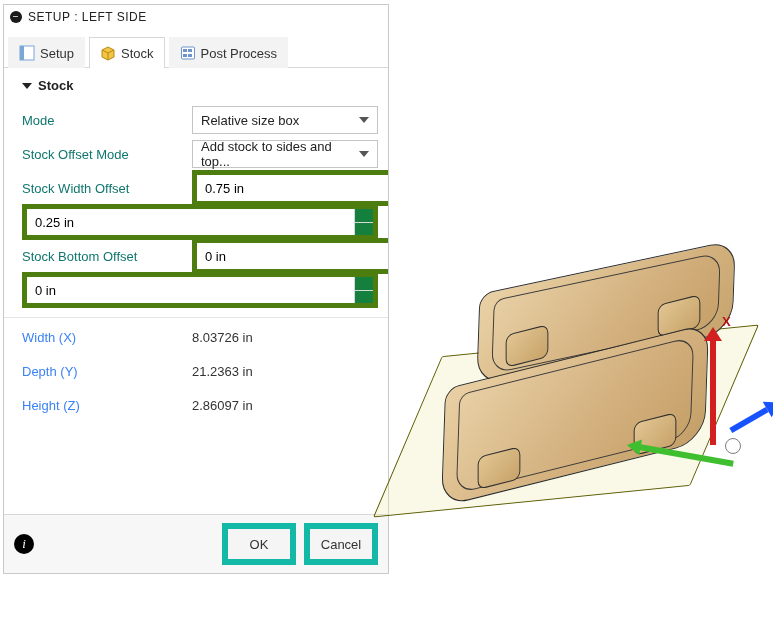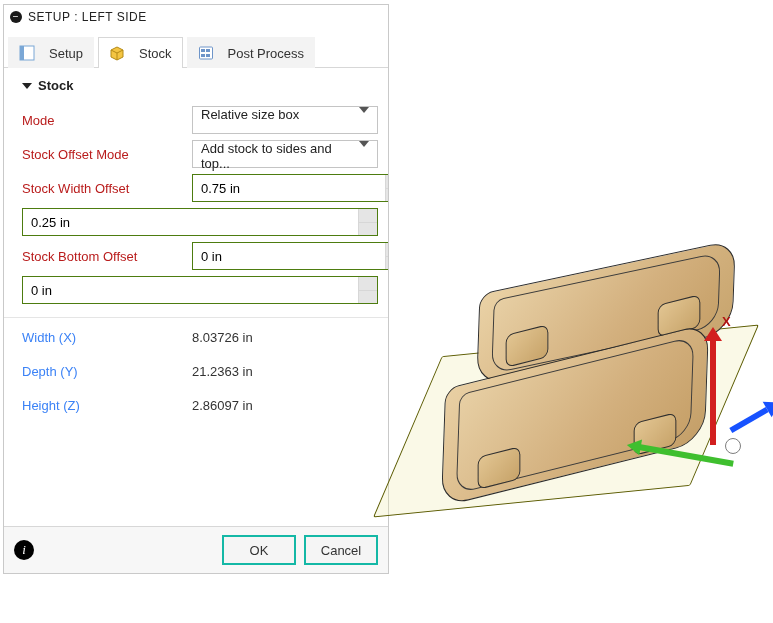--- a/index.html
+++ b/index.html
@@ -1,43 +1,43 @@
 <!DOCTYPE html>
 <html><head>
 <meta charset="utf-8">
 <style>
   html,body{margin:0;padding:0;font-family:"Segoe UI",Arial,sans-serif;font-size:13px;color:#222;background:#fff;-webkit-font-smoothing:antialiased}
   .app{position:relative;width:773px;height:623px;overflow:hidden}
   .panel{width:384px;height:568px;border:1px solid #c9c9c9;background:#fff;display:flex;flex-direction:column;margin:4px 0 0 3px}
   .titlebar{display:flex;align-items:center;height:24px;padding:0 6px;font-size:12px;letter-spacing:.5px}
   .titlebar .dot{width:12px;height:12px;border-radius:50%;background:#1a1a1a;margin-right:6px;display:flex;align-items:center;justify-content:center;color:#fff;font-size:10px;line-height:1}
   .tabs{display:flex;align-items:flex-end;height:38px;border-bottom:1px solid #d7d7d7;padding:0 4px}
-  .tab{display:flex;align-items:center;gap:14px;height:30px;padding:0 10px;margin-right:4px;border:1px solid transparent;border-bottom:none;background:#f3f3f3;color:#333;cursor:pointer;position:relative;top:1px}
+  .tab{display:flex;align-items:center;gap:5px;height:30px;padding:0 10px;margin-right:4px;border:1px solid transparent;border-bottom:none;background:#f3f3f3;color:#333;cursor:pointer;position:relative;top:1px}
   .tab.active{background:#fff;border-color:#d7d7d7}
   .tab .ticon{width:16px;height:16px;display:flex;align-items:center;justify-content:center}
   .body{flex:1;overflow:auto}
   .section-sep{border:none;border-top:1px solid #e5e5e5;margin:0}
   .section-h{display:flex;align-items:center;gap:6px;padding:10px 14px 8px 18px;font-weight:600}
   .caret{width:0;height:0;border-left:5px solid transparent;border-right:5px solid transparent;border-top:6px solid #222}
   .rows{padding:2px 10px 10px 18px}
   .row{display:flex;align-items:center;height:34px}
-  .row .lbl{flex:0 0 170px;color:#b91c1c}
+  .row .lbl{flex:0 0 170px;color:#0f766e}
   .row .lbl.ro{color:#3b82f6}
   .row .val{flex:1;color:#333}
-  .select{flex:1;height:26px;border:1px solid #c4c4c4;background:#fff;display:flex;align-items:flex-start;justify-content:space-between;padding:0 8px;cursor:pointer}
+  .select{flex:1;height:26px;border:1px solid #c4c4c4;background:#fff;display:flex;align-items:center;justify-content:space-between;padding:0 8px;cursor:pointer}
   .select .chev{width:0;height:0;border-left:5px solid transparent;border-right:5px solid transparent;border-top:6px solid #555}
-  .spin{flex:1;display:flex;height:26px;border:1px solid #4d7c0f;background:#e5e5e5}
+  .spin{flex:1;display:flex;height:26px;border:5px solid #4d7c0f;background:#15803d}
   .spin input{flex:1;border:none;padding:0 8px;font:inherit;outline:none;min-width:0}
   .spin .btns{width:18px;display:flex;flex-direction:column;border-left:1px solid #d7d7d7}
   .spin .btns div{flex:1;display:flex;align-items:center;justify-content:center;cursor:pointer}
   .spin .btns div:first-child{border-bottom:1px solid #d7d7d7}
   .footer{border-top:1px solid #d7d7d7;background:#f7f7f7;padding:8px 10px;display:flex;align-items:center}
   .footer .info{width:20px;height:20px;border-radius:50%;background:#000;color:#fff;display:flex;align-items:center;justify-content:center;font-style:italic;font-family:serif;font-size:13px;cursor:pointer}
   .footer .spacer{flex:1}
-  .footer button{height:30px;width:74px;margin-left:8px;background:#f5f5f5;border:2px solid #14b8a6;color:#333;font:inherit;cursor:pointer}
+  .footer button{height:42px;width:74px;margin-left:8px;background:#f5f5f5;border:6px solid #14b8a6;color:#333;font:inherit;cursor:pointer}
   
   .viewport{position:absolute;left:395px;top:0;right:0;bottom:0}
   .stockbox{position:absolute;left:20px;top:340px;width:300px;height:160px;transform:skewX(-28deg) rotate(-6deg);background:rgba(238,232,170,.28);border:1px solid #5b5b00;border-radius:2px}
   .part{position:absolute;border:1px solid #2b2b2b;border-radius:14px 26px 30px 28px}
   .part .inner{position:absolute;inset:8px 14px;border:1px solid #3b3b3b;border-radius:10px 20px 22px 20px;background:linear-gradient(135deg,#e7cfa4,#d3b07e 60%,#c6a068)}
   .part1{left:80px;top:268px;width:260px;height:88px;transform:rotate(-12deg) skewX(-14deg);background:linear-gradient(140deg,#ead2a6,#d6b583 55%,#c7a46d)}
   .part2{left:44px;top:358px;width:270px;height:112px;transform:rotate(-14deg) skewX(-16deg);background:linear-gradient(140deg,#e9d0a4,#d6b482 55%,#c39e67)}
   .foot{position:absolute;width:42px;height:30px;background:linear-gradient(140deg,#e2c592,#c7a369);border:1px solid #2f2f2f;border-radius:8px;transform:rotate(-14deg) skewX(-14deg)}
   
   .triad{position:absolute;left:285px;top:320px;width:80px;height:200px;pointer-events:none}

